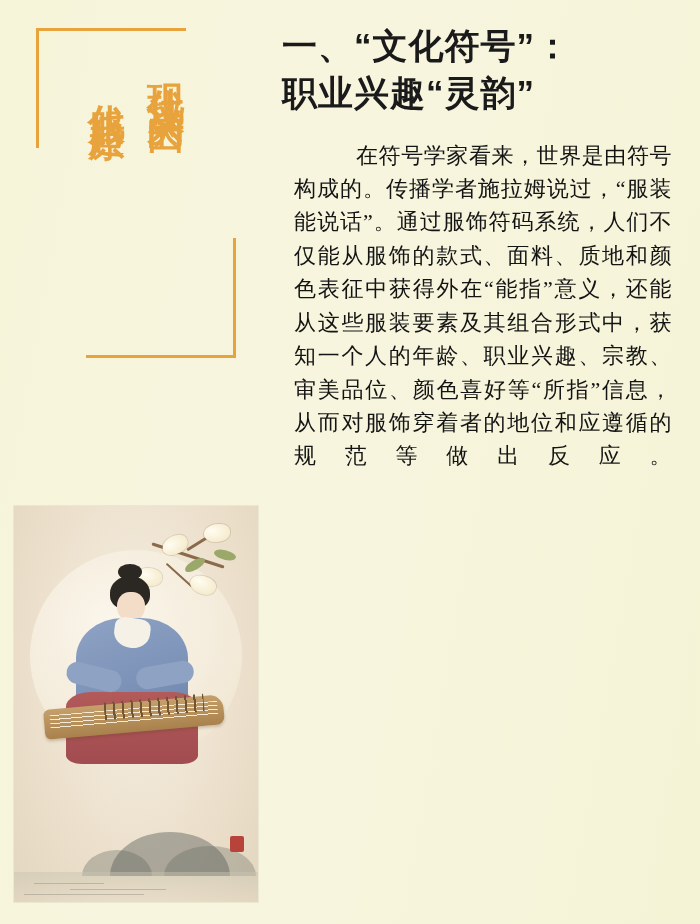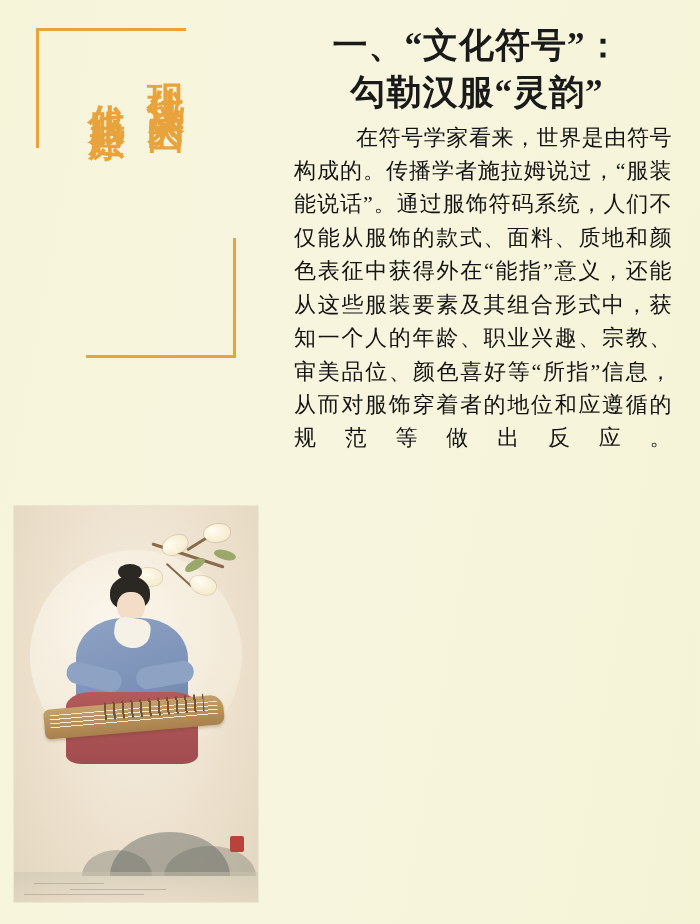--- a/index.html
+++ b/index.html
@@ -257,27 +257,27 @@
     position: absolute;
     left: 282px;
     top: 0;
     width: 404px;
     height: 924px;
     padding: 22px 14px 0 0;
     box-sizing: border-box;
   }
   .headline {
     color: #1a1a1a;
-    font-family: Liberation Serif, serif;
+    font-family: Liberation Sans, sans-serif;
     font-weight: bold;
     font-size: 35px;
     line-height: 1.35;
-    text-align: center;
+    text-align: left;
     letter-spacing: 1px;
-    margin: 0 0 4px 0;
+    margin: 0 0 22px 0;
   }
   .headline .l2 { display: block; }
   .body-text {
     color: #141414;
     font-family: "Liberation Serif", serif;
     font-size: 22px;
     line-height: 1.52;
     text-align: justify;
     text-align-last: justify;
     text-indent: 62px;
@@ -341,18 +341,18 @@
           <div class="ripple" style="left:10px; bottom:7px; width:120px;"></div>
           <div class="seal"></div>
         </div>
       </div>
     </div>
   </div>
 
   <div class="right-col">
     <h1 class="headline">
       <span>一、“文化符号”：</span>
-      <span class="l2">勾勒汉服“灵韵”</span>
+      <span class="l2">职业兴趣“灵韵”</span>
     </h1>
     <p class="body-text">在符号学家看来，世界是由符号构成的。传播学者施拉姆说过，“服装能说话”。通过服饰符码系统，人们不仅能从服饰的款式、面料、质地和颜色表征中获得外在“能指”意义，还能从这些服装要素及其组合形式中，获知一个人的年龄、职业兴趣、宗教、审美品位、颜色喜好等“所指”信息，从而对服饰穿着者的地位和应遵循的规范等做出反应。</p>
   </div>
 
 </div>
 
 </body></html>

